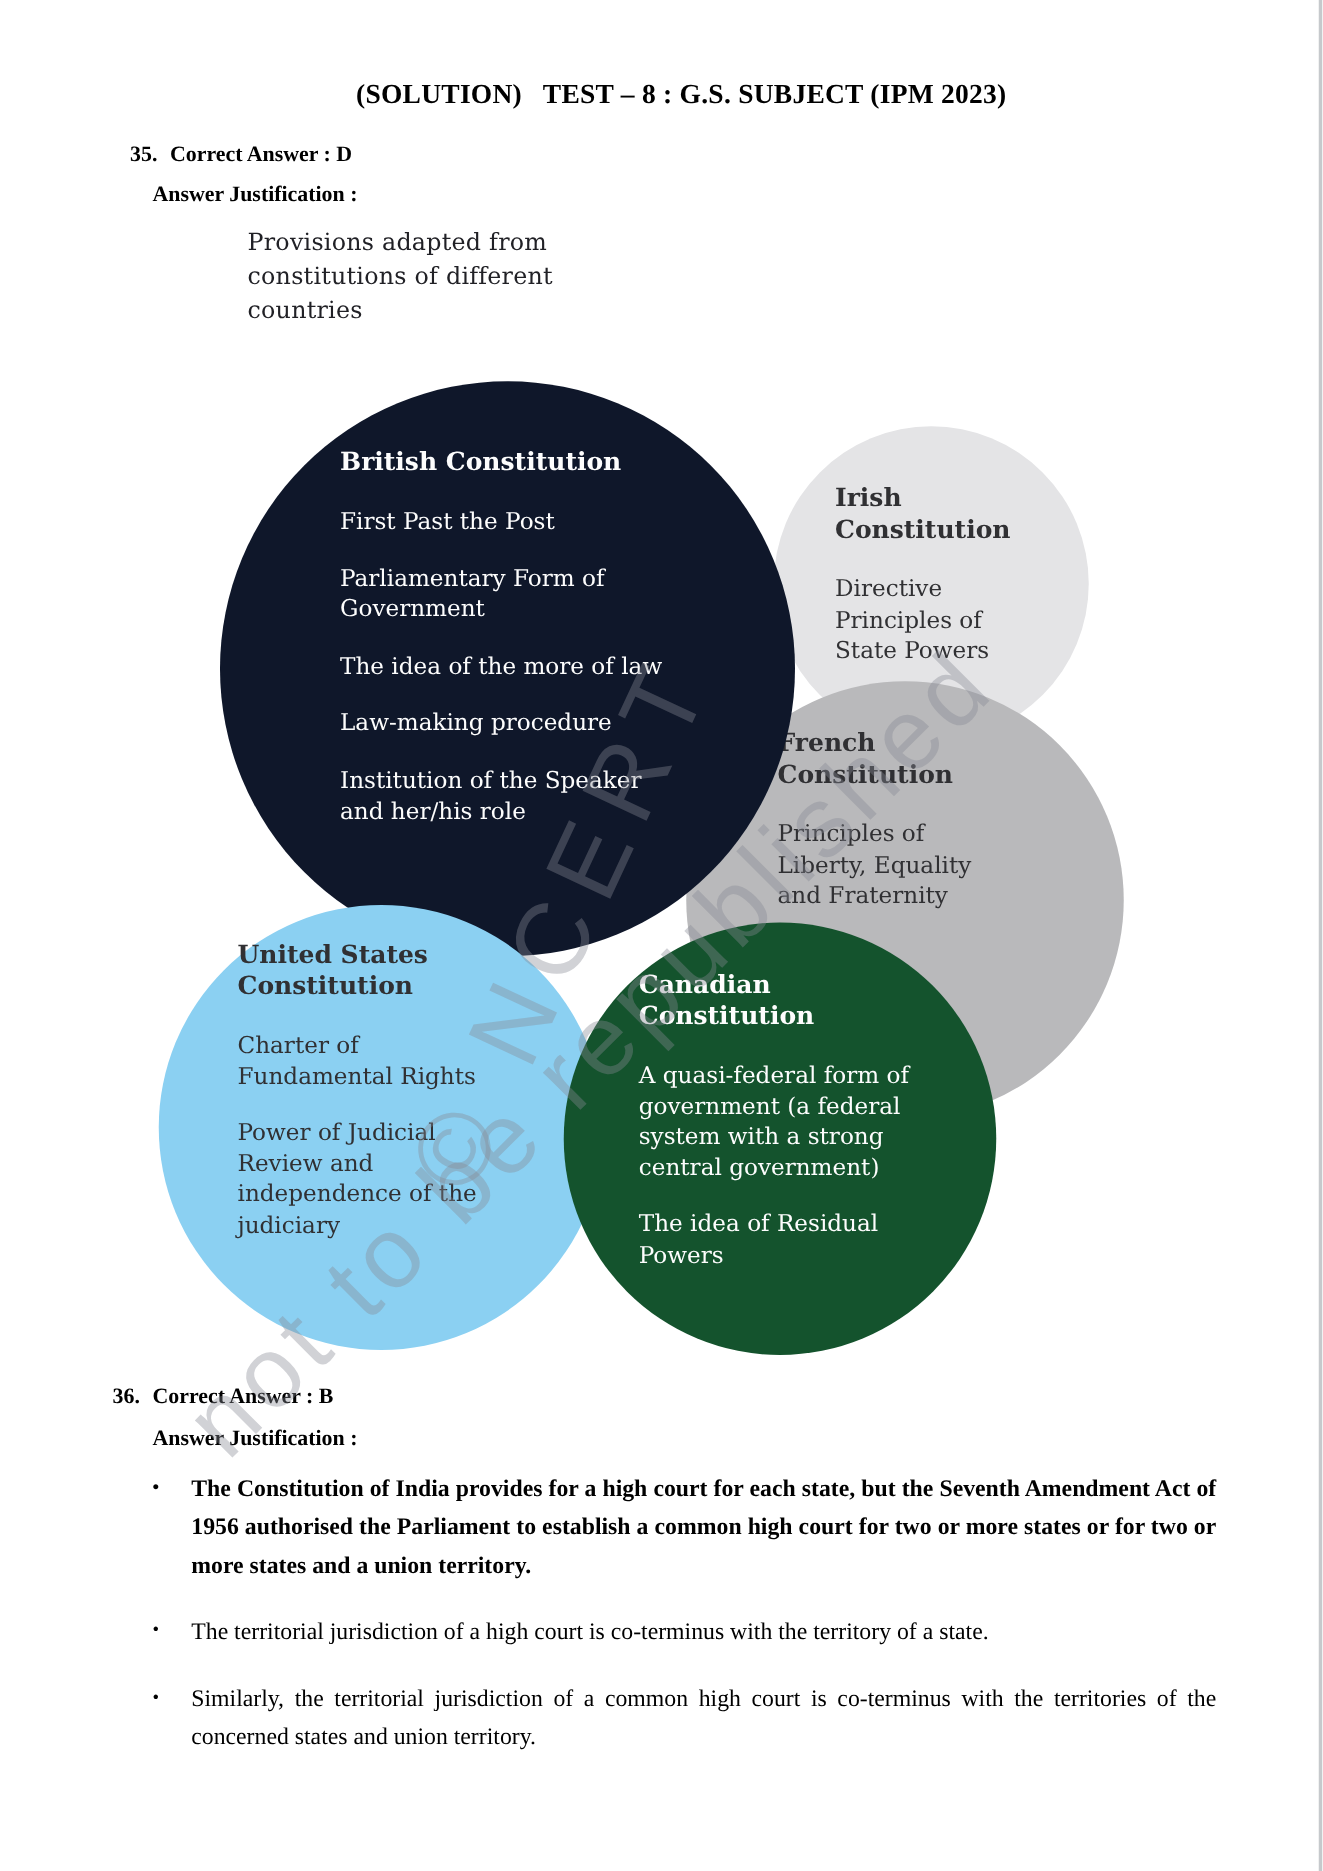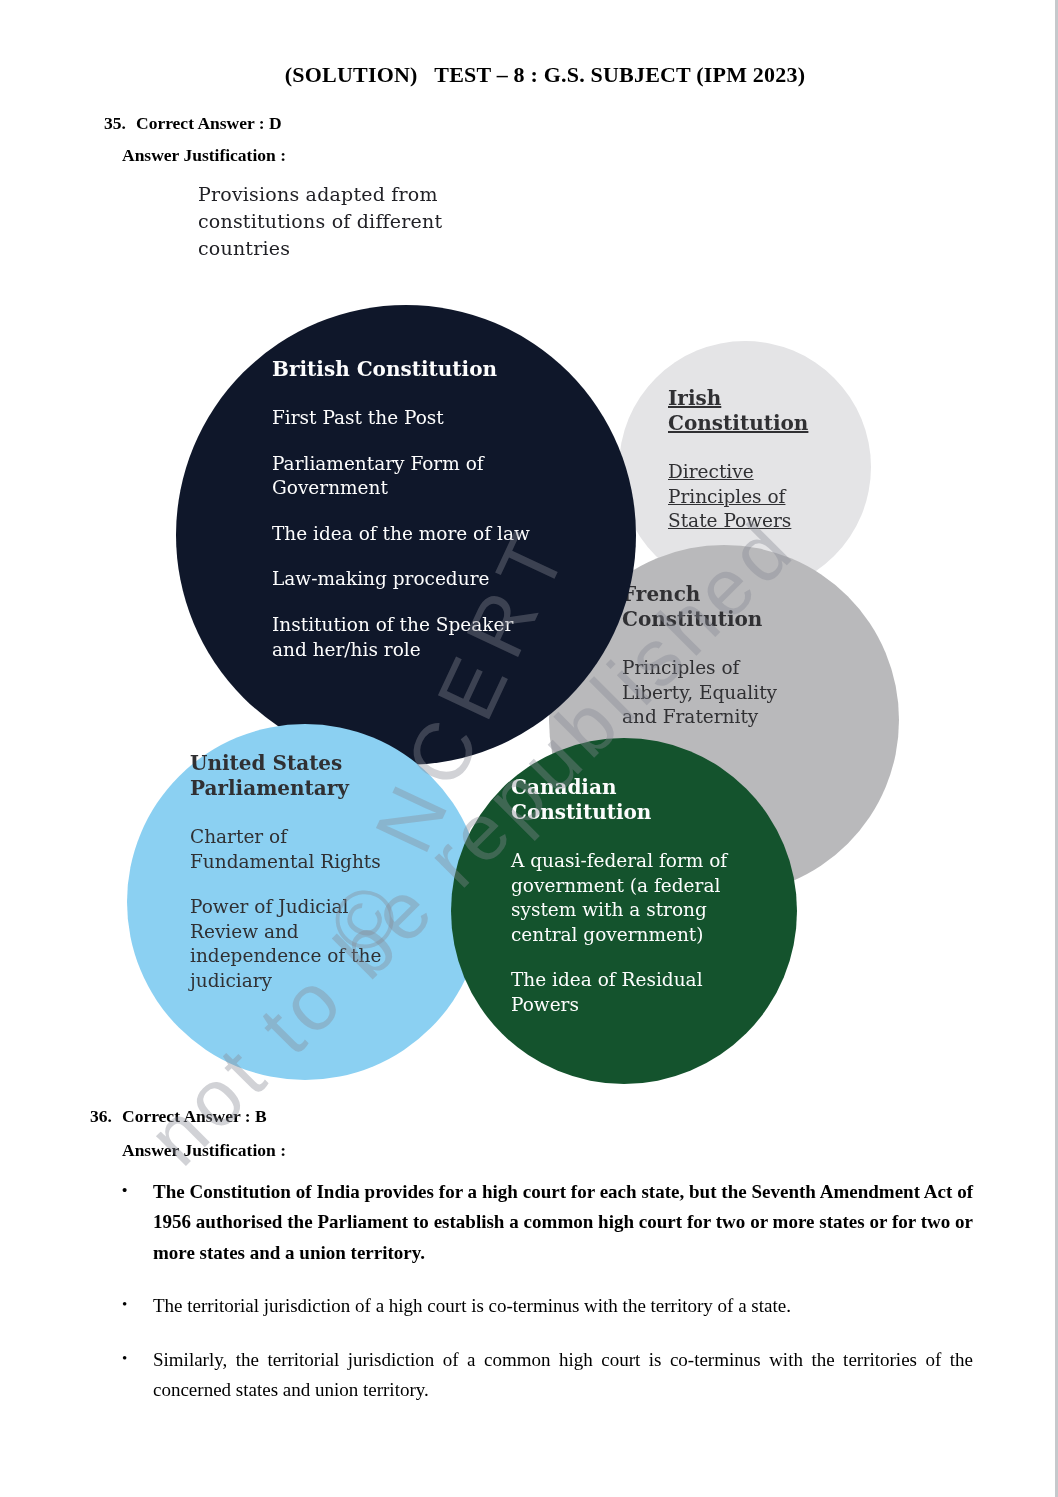--- a/index.html
+++ b/index.html
@@ -41,21 +41,21 @@
   .c-us       { left:127px; top:724px; width:356px; height:356px; background:#8bd0f2; z-index:4; }
   .c-canadian { left:451px; top:738px; width:346px; height:346px; background:#14532d; z-index:5; }
 
   .ctext { position:absolute; font-family:"DejaVu Serif", serif; }
   .ctext h3 { font-size:20px; line-height:1.25; margin:0 0 24px 0; font-weight:bold; }
   .ctext p  { font-size:18.5px; line-height:1.33; margin:0 0 21px 0; }
   .light-text { color:#fdfdfd; }
   .dark-text  { color:#303033; }
 
   .c-british  .ctext { left:96px;  top:52px; width:278px; }
-  .c-irish    .ctext { left:49px;  top:45px; width:152px;text-decoration:underline; }
+  .c-irish    .ctext { left:49px;  top:45px; width:152px; }
   .c-french   .ctext { left:73px;  top:37px; width:186px; }
   .c-us       .ctext { left:63px;  top:27px; width:196px; }
   .c-canadian .ctext { left:60px;  top:37px; width:232px; }
 
   .wm {
     position:absolute; z-index:6; pointer-events:none;
     font-family:"Liberation Sans", sans-serif;
     color:rgba(135,138,146,0.38);
     white-space:pre;
   }
@@ -113,21 +113,21 @@
       <p>First Past the Post</p>
       <p>Parliamentary Form of Government</p>
       <p>The idea of the more of law</p>
       <p>Law-making procedure</p>
       <p>Institution of the Speaker and her/his role</p>
     </div>
   </div>
 
   <div class="circle c-us">
     <div class="ctext dark-text">
-      <h3>United States Parliamentary</h3>
+      <h3>United States Constitution</h3>
       <p>Charter of Fundamental Rights</p>
       <p>Power of Judicial Review and independence of the judiciary</p>
     </div>
   </div>
 
   <div class="circle c-canadian">
     <div class="ctext light-text">
       <h3>Canadian Constitution</h3>
       <p>A quasi-federal form of government (a federal system with a strong central government)</p>
       <p>The idea of Residual Powers</p>

